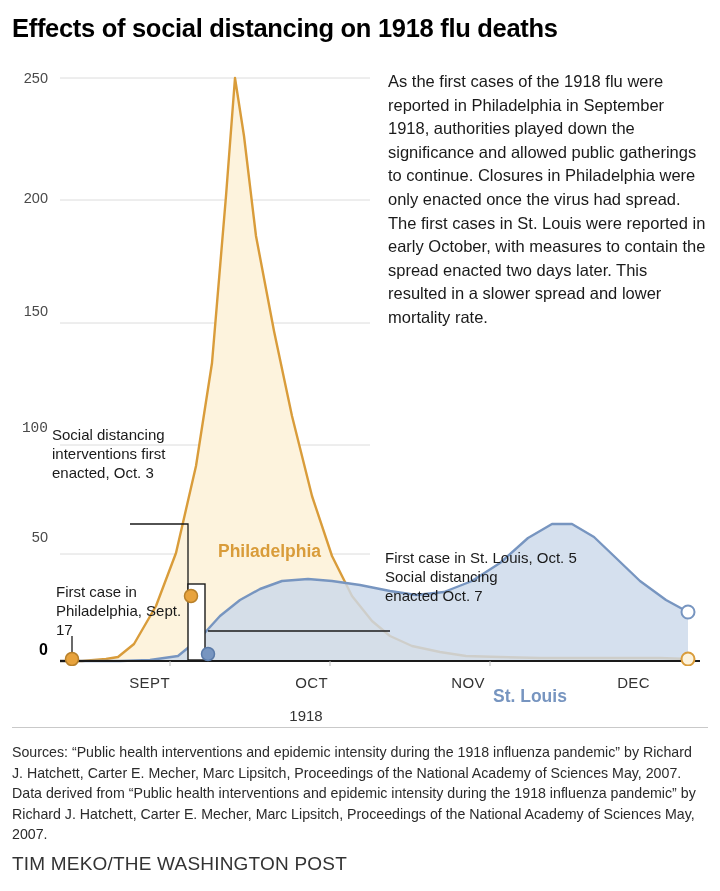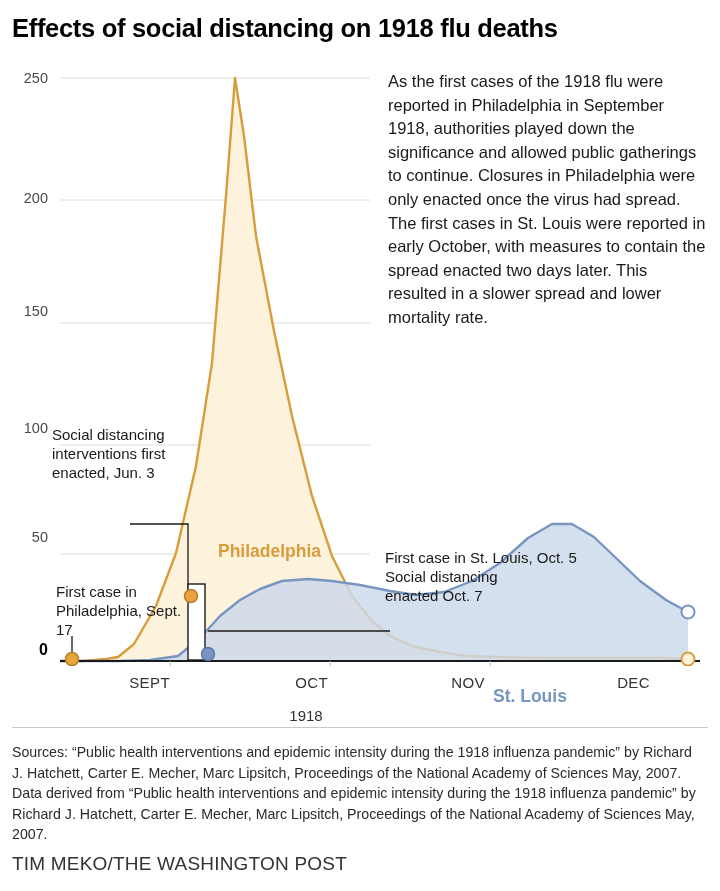--- a/index.html
+++ b/index.html
@@ -169,21 +169,21 @@
 
 <div class="page">
 
   <div class="title">Effects of social distancing on 1918 flu deaths</div>
 
   <div class="chart-wrap">
 
     <div class="ylab" style="top:10px;">250</div>
     <div class="ylab" style="top:130px;">200</div>
     <div class="ylab" style="top:243px;">150</div>
-    <div class="ylab" style="top:360px;">100</div>
+    <div class="ylab" style="top:360px;font-family:Liberation Mono, monospace;">100</div>
     <div class="ylab" style="top:469px;">50</div>
     <div class="ylab zero" style="top:581px;">0</div>
 
     <div class="plot">
       <svg class="chart-svg" width="640" height="590" viewBox="0 0 640 590">
 
         <g stroke="#dcdcdc" stroke-width="1">
           <line x1="0" y1="2" x2="310" y2="2"></line>
           <line x1="0" y1="124" x2="310" y2="124"></line>
           <line x1="0" y1="247" x2="310" y2="247"></line>
@@ -229,21 +229,21 @@
 
     <div class="xlab" style="left:60px;  top:614px; width:110px;">SEPT</div>
     <div class="xlab" style="left:218px; top:614px; width:110px;">OCT</div>
     <div class="xlab" style="left:375px; top:614px; width:110px;">NOV</div>
     <div class="xlab" style="left:540px; top:614px; width:110px;">DEC</div>
     <div class="xaxis-title" style="left:256px; top:647px;">1918</div>
   </div>
 
   <div class="blurb">As the first cases of the 1918 flu were reported in Philadelphia in September 1918, authorities played down the significance and allowed public gatherings to continue. Closures in Philadelphia were only enacted once the virus had spread. The first cases in St. Louis were reported in early October, with measures to contain the spread enacted two days later. This resulted in a slower spread and lower mortality rate.</div>
 
-  <div class="anno anno-social">Social distancing interventions first enacted, Jun. 3</div>
+  <div class="anno anno-social">Social distancing interventions first enacted, Oct. 3</div>
   <div class="anno anno-firstcase">First case in Philadelphia, Sept. 17</div>
   <div class="anno anno-stlouis">
     <span>First case in St. Louis, Oct. 5</span><br>
     <span>Social distancing</span><br>
     <span>enacted Oct. 7</span>
   </div>
 
   <div class="divider"></div>
   <div class="sources">Sources: “Public health interventions and epidemic intensity during the 1918 influenza pandemic” by Richard J. Hatchett, Carter E. Mecher, Marc Lipsitch, Proceedings of the National Academy of Sciences May, 2007. Data derived from “Public health interventions and epidemic intensity during the 1918 influenza pandemic” by Richard J. Hatchett, Carter E. Mecher, Marc Lipsitch, Proceedings of the National Academy of Sciences May, 2007.</div>
   <div class="credit">TIM MEKO/THE WASHINGTON POST</div>

